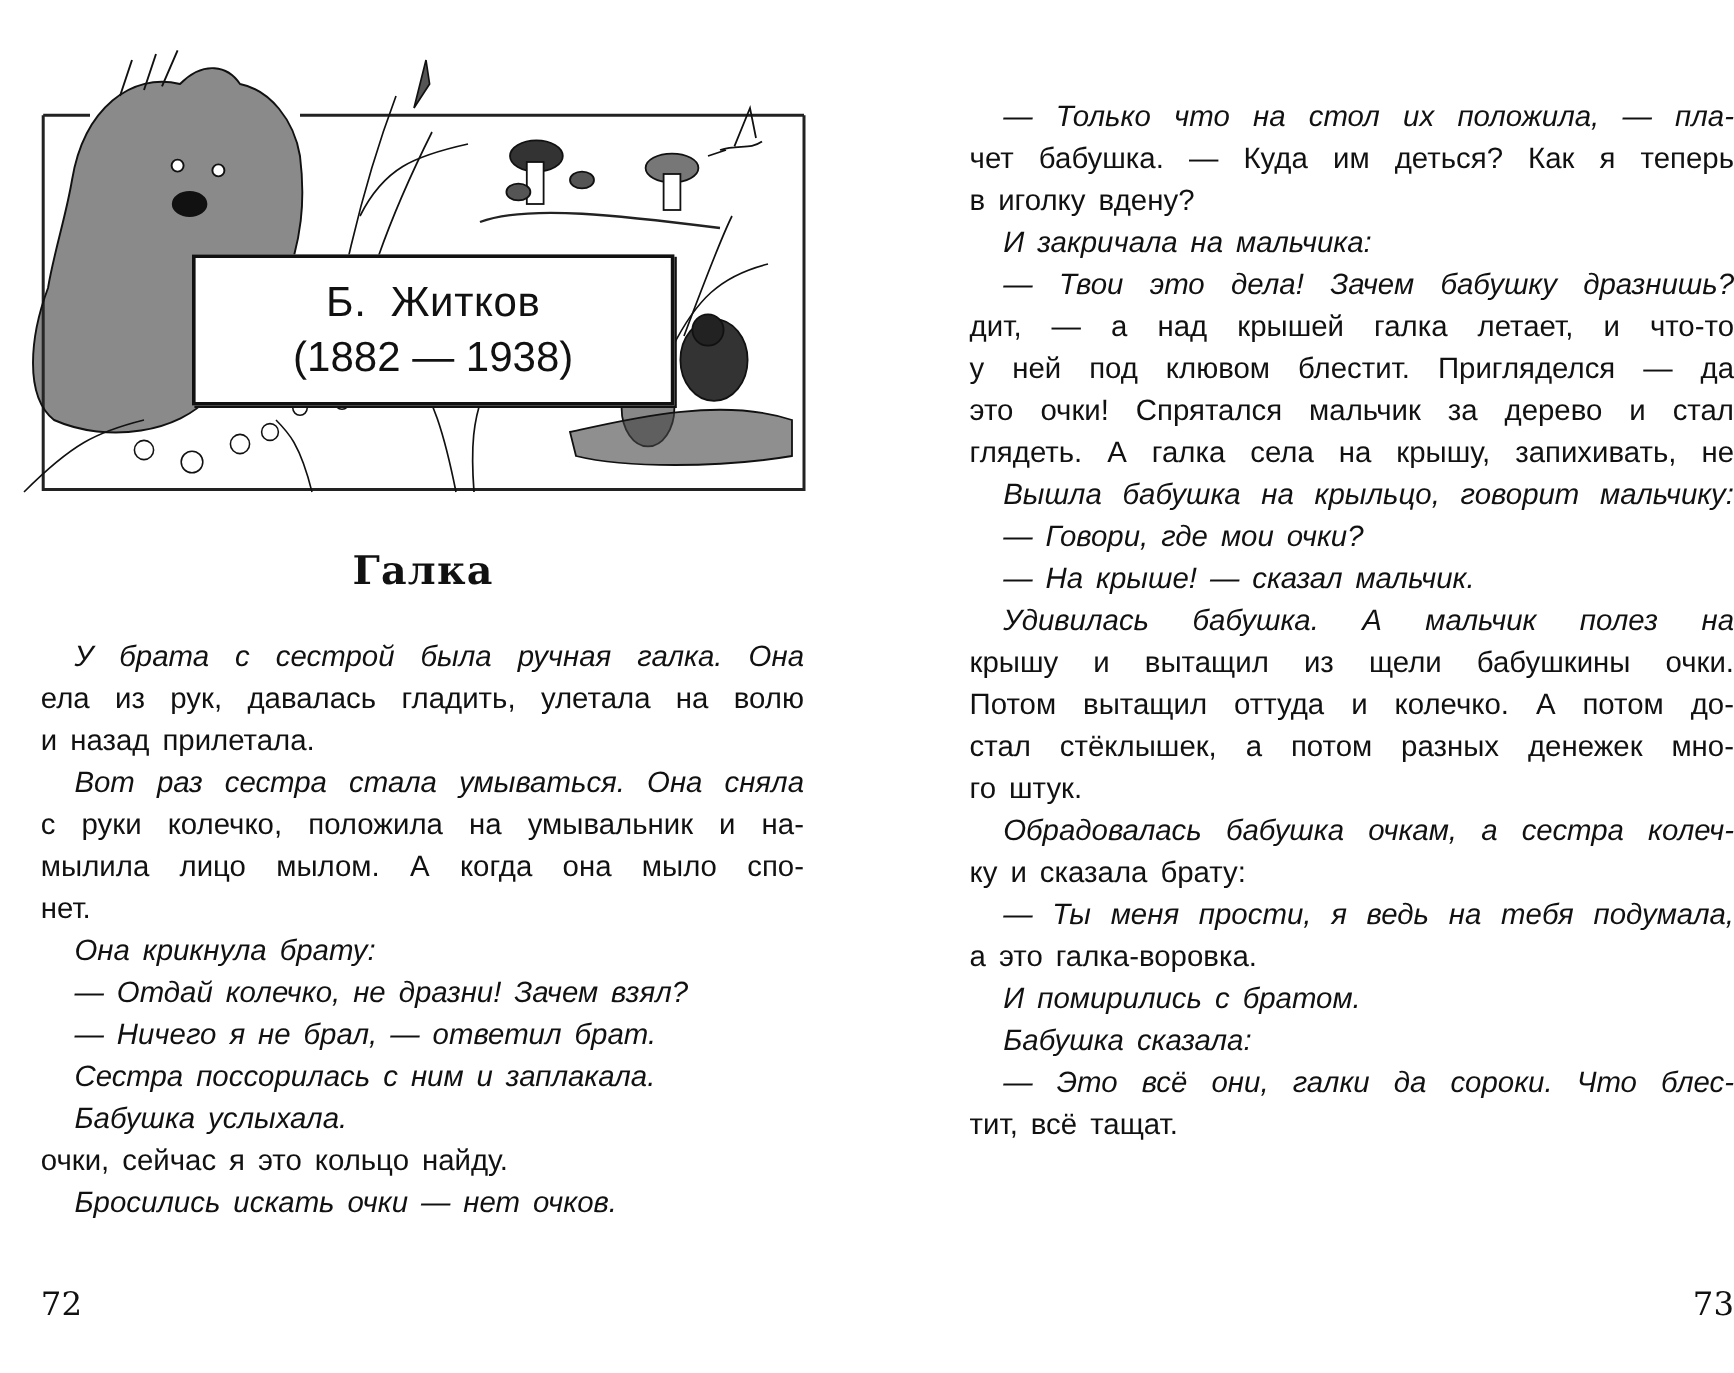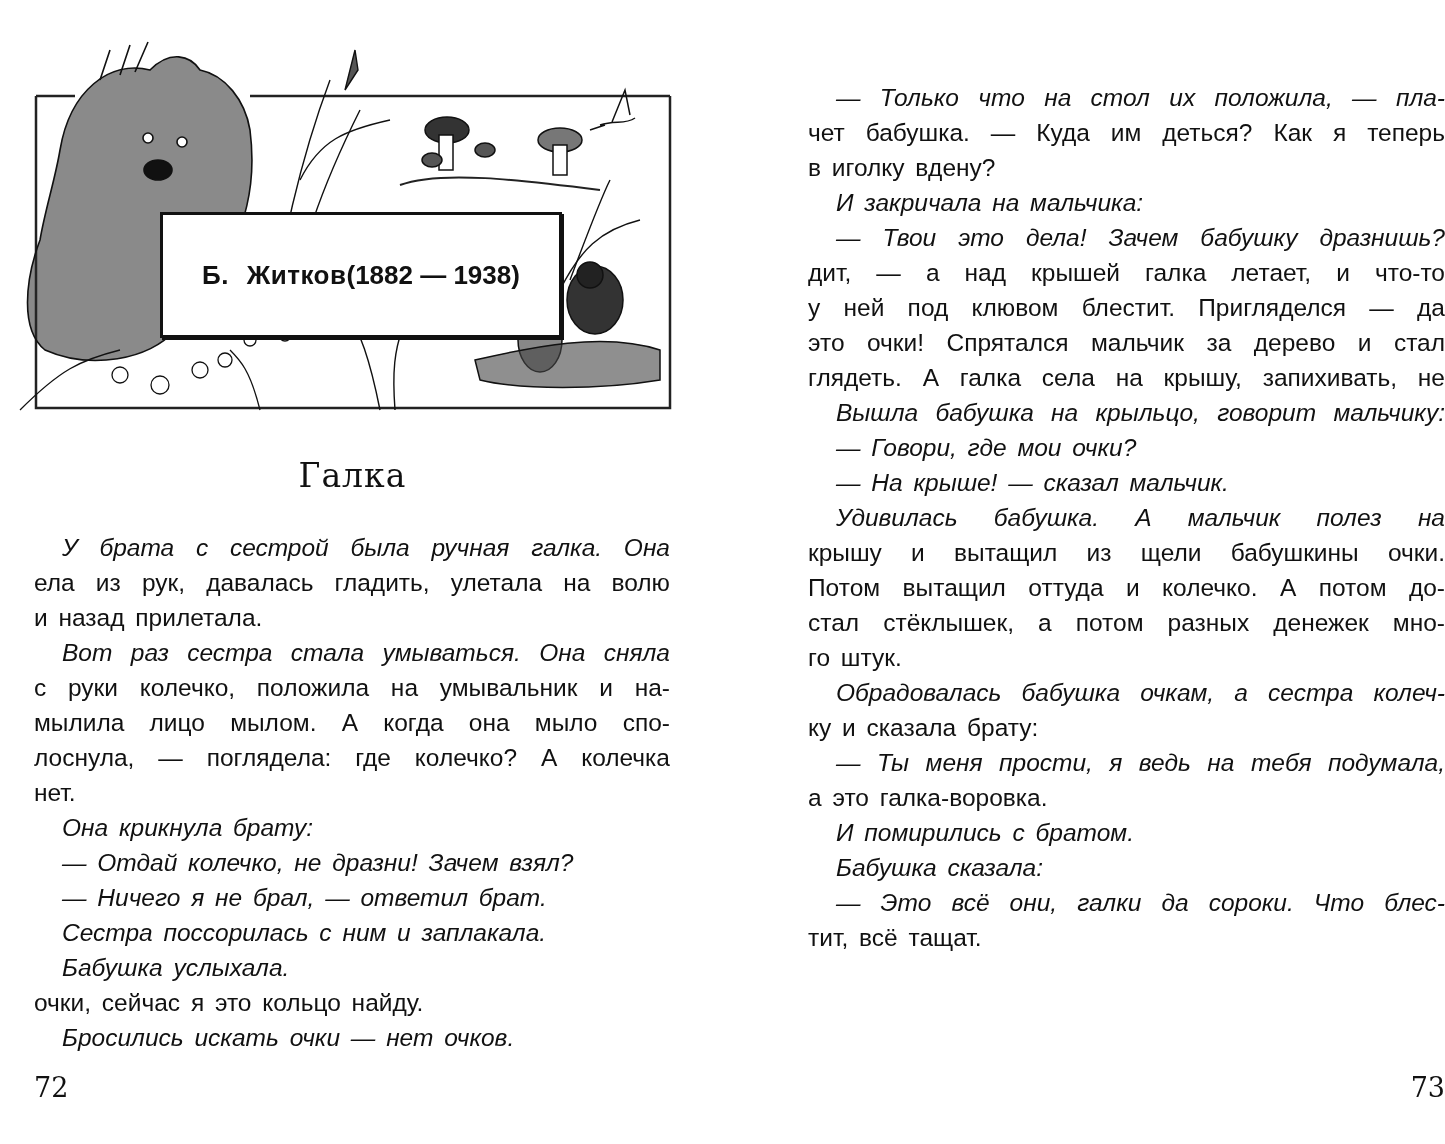--- a/index.html
+++ b/index.html
@@ -6,26 +6,26 @@
   body { width:1445px; height:1144px; position:relative; overflow:hidden; color:#111; }
   .page { position:absolute; top:0; height:1144px; }
   .page-left { left:0; width:720px; }
   .page-right { left:760px; width:685px; }
 
   
   .illus { position:absolute; left:0; top:30px; width:700px; height:390px; }
   .illus svg { position:absolute; left:0; top:0; }
   .author-box { position:absolute; left:160px; top:182px; width:396px; height:120px;
     background:#fff; border:3px solid #111; box-shadow: 2px 2px 0 #111;
-    display:flex; flex-direction:row; align-items:center; justify-content:center;
-    font-family:"Liberation Sans", sans-serif; font-weight:bold; font-size:26px; line-height:46px; }
+    display:flex; flex-direction:column; align-items:center; justify-content:center;
+    font-family:"Liberation Sans", sans-serif; font-weight:normal; font-size:35px; line-height:46px; }
   .author-name { letter-spacing:0.5px; word-spacing:10px; }
 
   .story-title { position:absolute; left:0; width:705px; top:456px; text-align:center;
-    font-family:"DejaVu Serif", serif; font-size:33px; font-weight:normal; letter-spacing:1px; }
+    font-family:"DejaVu Serif", serif; font-size:33px; font-weight:bold; letter-spacing:1px; }
 
   .text { position:absolute; font-family:"Liberation Sans", sans-serif; font-size:24.5px; }
   .line { height:35px; line-height:35px; white-space:nowrap; text-align:justify;
     text-align-last:justify; word-spacing:4px; }
   .line.last { text-align-last:left; }
   .line.indent { padding-left:28px;font-style:italic; }
 
   .left-text { left:34px; top:530px; width:636px; }
   .right-text { left:48px; top:80px; width:637px; }
 
@@ -104,21 +104,20 @@
 
   <div class="story-title">Галка</div>
 
   <div class="text left-text" id="left-lines">
       <div class="line indent">У брата с сестрой была ручная галка. Она</div>
       <div class="line">ела из рук, давалась гладить, улетала на волю</div>
       <div class="line last">и назад прилетала.</div>
       <div class="line indent">Вот раз сестра стала умываться. Она сняла</div>
       <div class="line">с руки колечко, положила на умывальник и на-</div>
       <div class="line">мылила лицо мылом. А когда она мыло спо-</div>
-      <div class="line">лоснула, — поглядела: где колечко? А колечка</div>
       <div class="line last">нет.</div>
       <div class="line indent last">Она крикнула брату:</div>
       <div class="line indent last">— Отдай колечко, не дразни! Зачем взял?</div>
       <div class="line indent last">— Ничего я не брал, — ответил брат.</div>
       <div class="line indent last">Сестра поссорилась с ним и заплакала.</div>
       <div class="line indent last">Бабушка услыхала.</div>
       <div class="line last">очки, сейчас я это кольцо найду.</div>
       <div class="line indent last">Бросились искать очки — нет очков.</div>
     </div>
 

